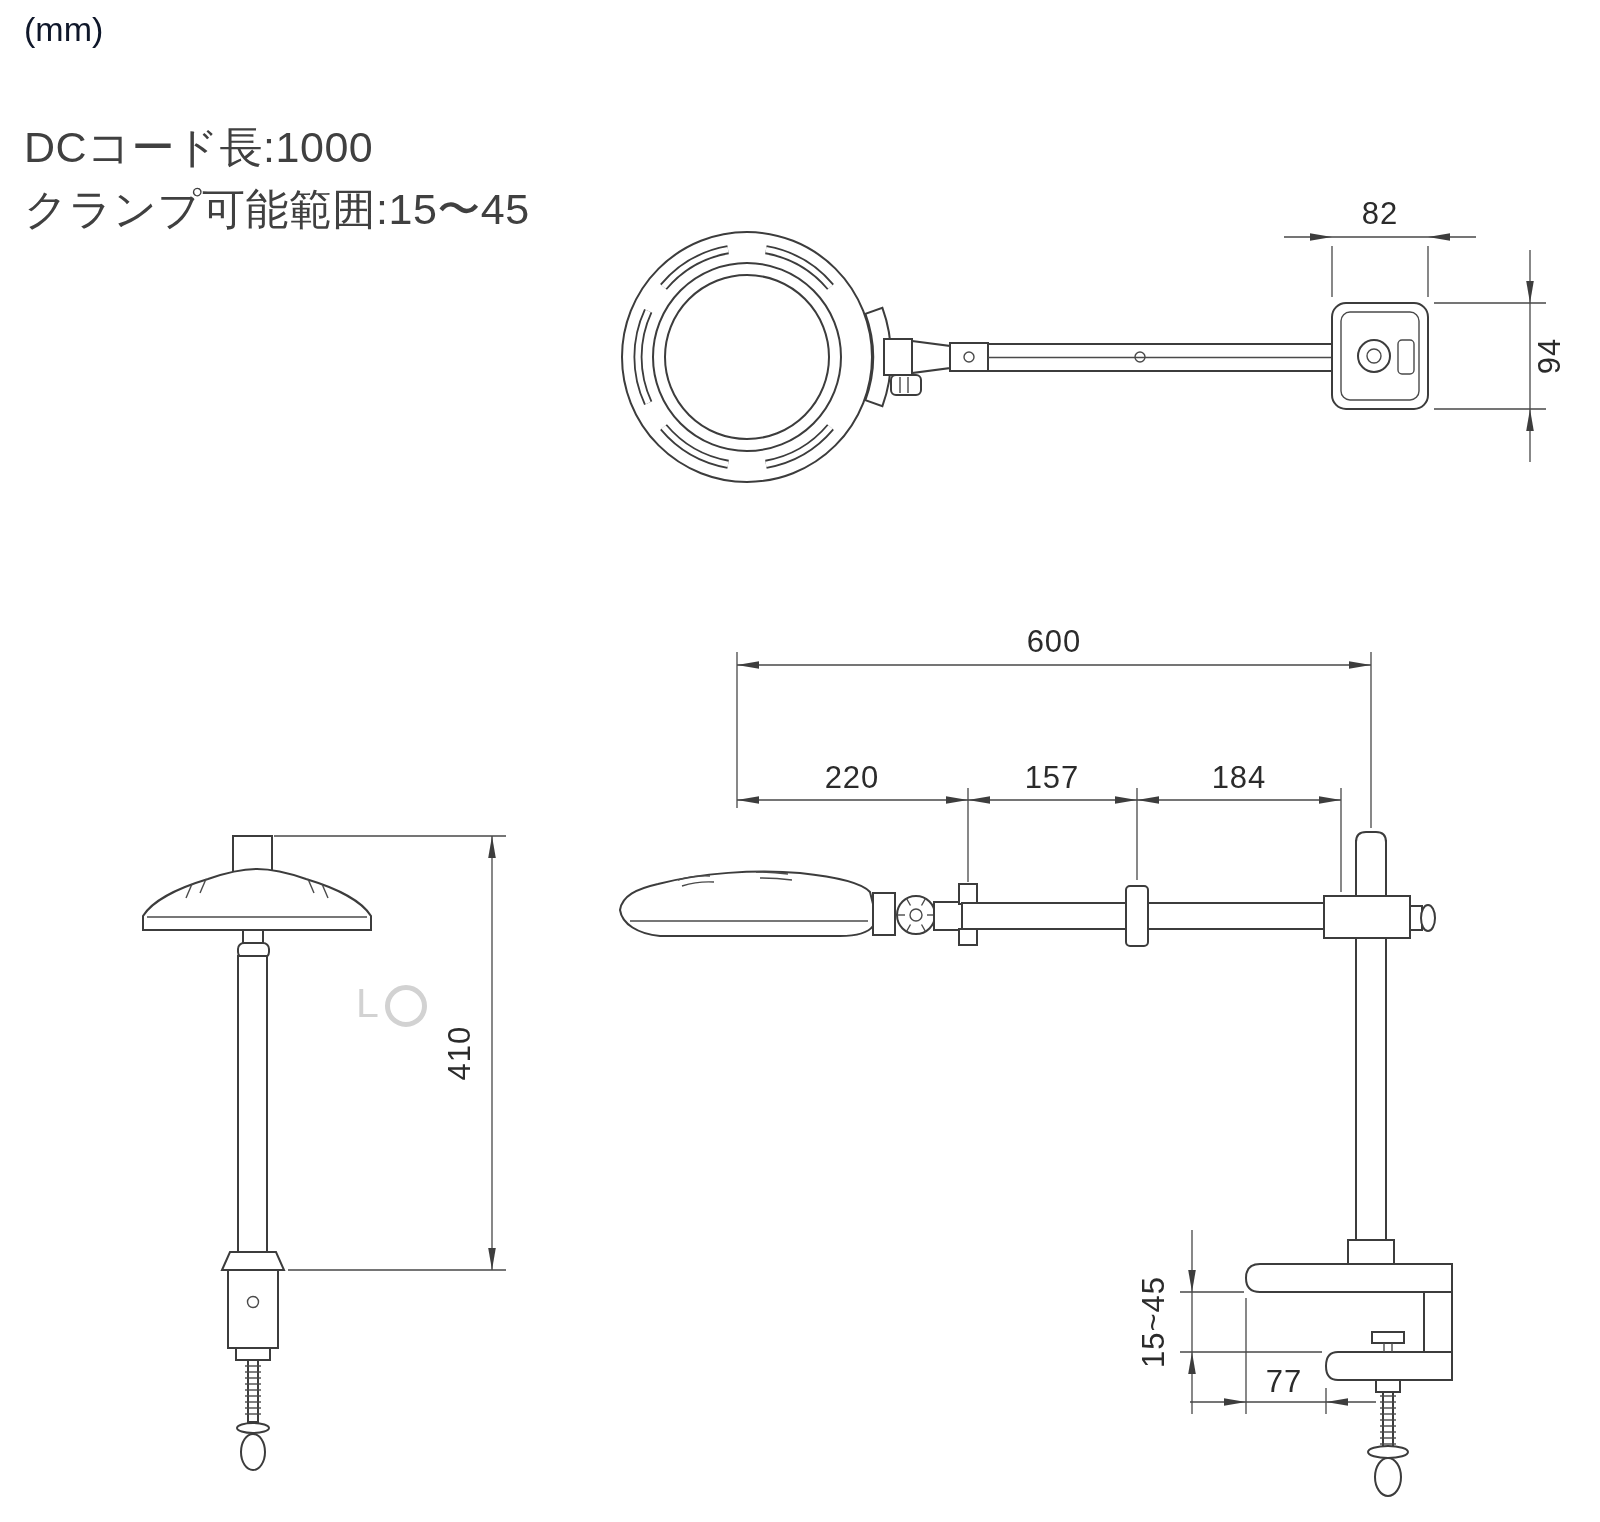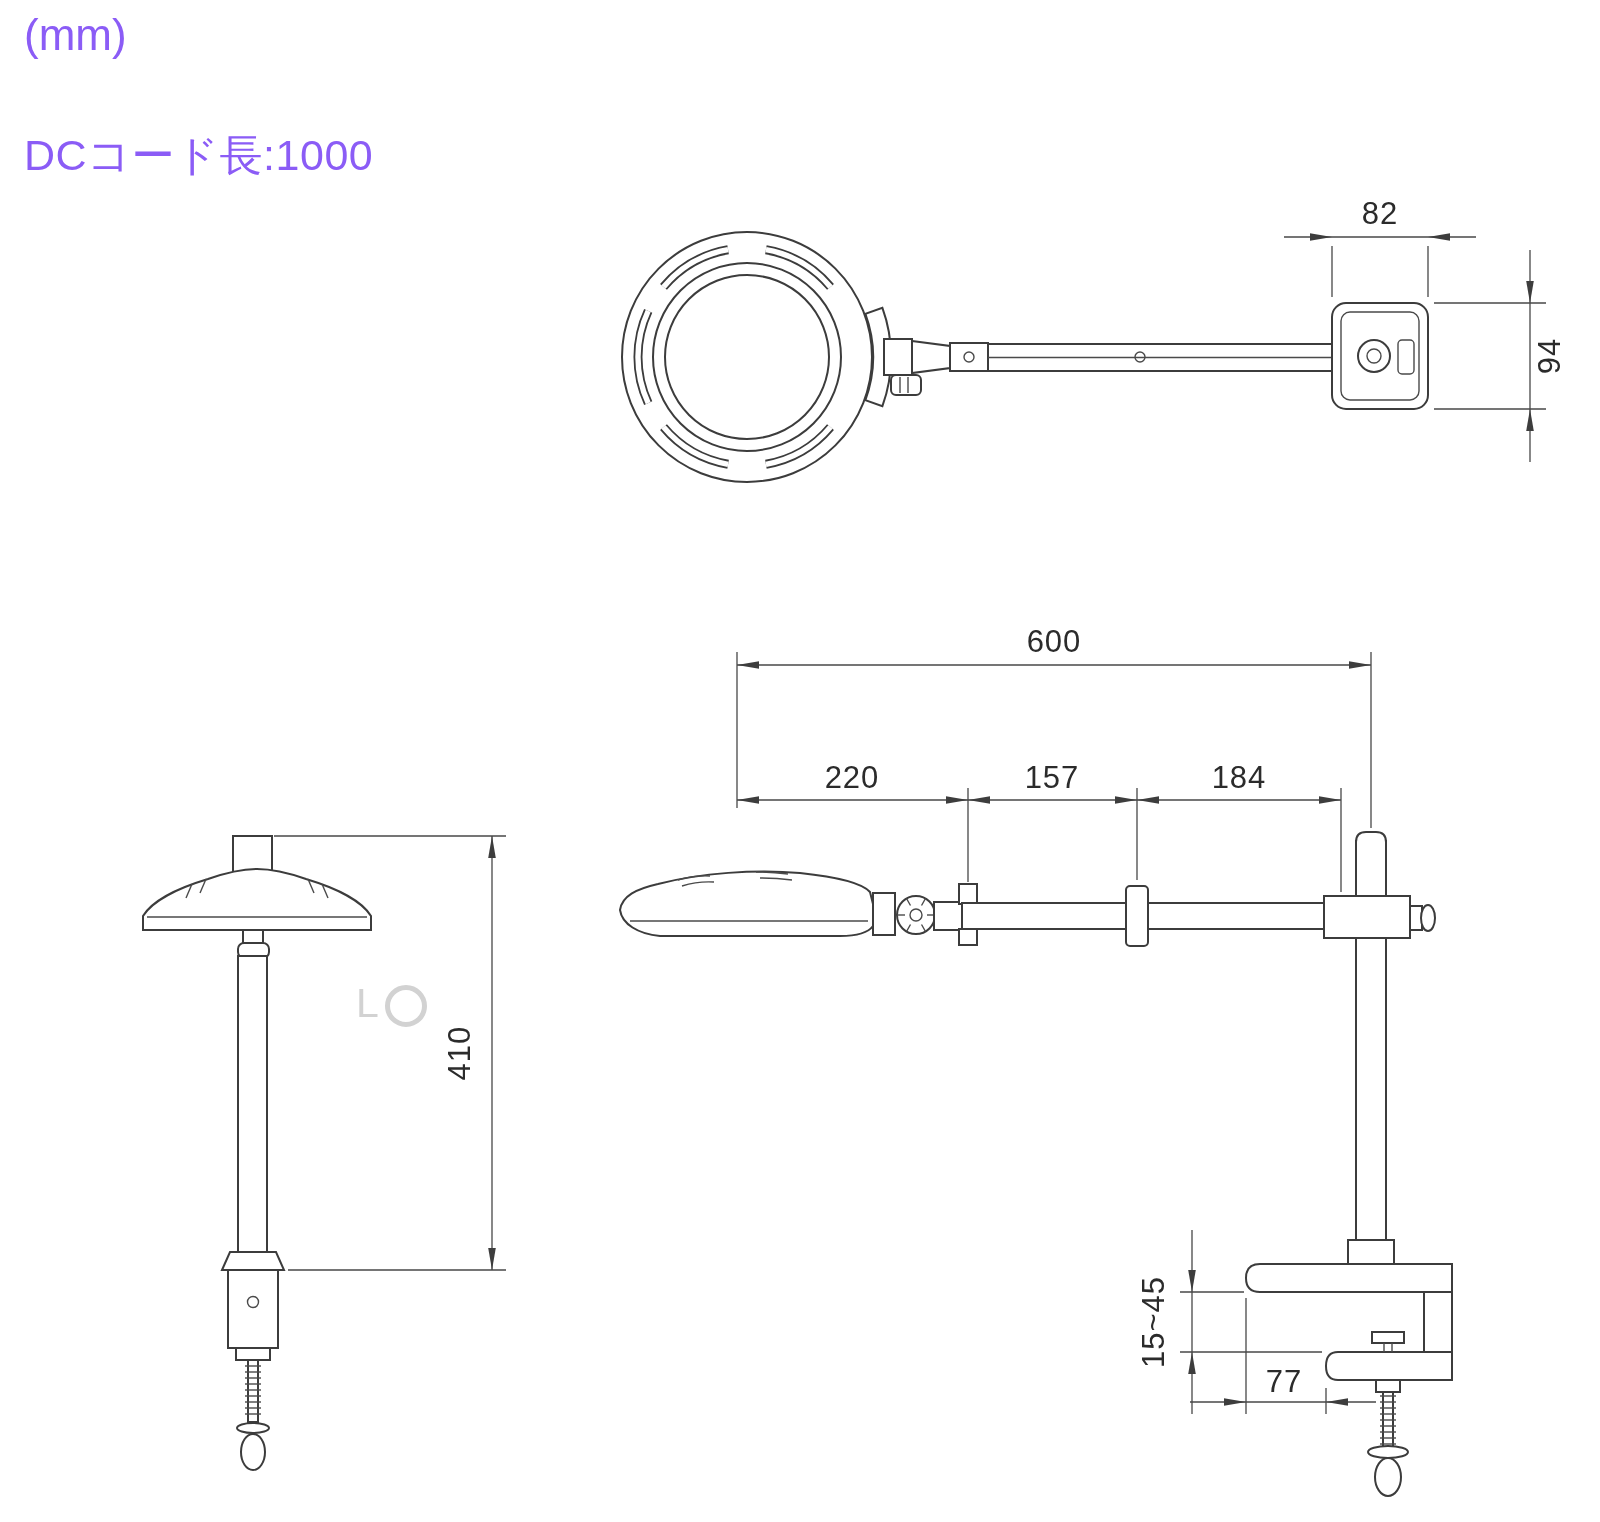--- a/index.html
+++ b/index.html
@@ -1,19 +1,19 @@
 <!DOCTYPE html>
 <html><head>
 <meta charset="utf-8">
 <style>
   html,body{margin:0;padding:0;background:#fff;}
   .canvas{position:relative;width:1600px;height:1522px;background:#fff;overflow:hidden;
           font-family:"Liberation Sans",sans-serif;}
-  .unit{position:absolute;left:24px;top:10px;font-size:44px;color:#8b5cf6;}
-  .specs{position:absolute;left:24px;top:124px;font-size:43px;line-height:62px;color:#8b5cf6;letter-spacing:.5px;}
+  .unit{position:absolute;left:24px;top:10px;font-size:34px;color:#0f172a;}
+  .specs{position:absolute;left:24px;top:116px;font-size:43px;line-height:62px;color:#404040;letter-spacing:.5px;}
   .watermark{position:absolute;left:356px;top:980px;font-size:41px;color:#d2d2d2;
              letter-spacing:4px;display:flex;align-items:center;}
   .watermark .ring{width:32px;height:32px;border:5px solid #d2d2d2;border-radius:50%;
                    display:inline-block;margin:4px 4px 0 2px;}
   svg.drawing{position:absolute;left:0;top:0;}
   .s2{stroke:#3c3c3c;stroke-width:2;fill:none;}
   .s2f{stroke:#3c3c3c;stroke-width:2;fill:#fff;}
   .s1{stroke:#4a4a4a;stroke-width:1.4;fill:none;}
   .dim{stroke:#474747;stroke-width:1.3;fill:none;}
   .slot{stroke:#3c3c3c;stroke-width:9;fill:none;}
@@ -22,20 +22,21 @@
 </style>
 </head>
 <body>
 
 <div class="canvas">
 
   <div class="unit">(mm)</div>
 
   <div class="specs">
     <div>DCコード長:1000</div>
+    <div>クランプ可能範囲:15〜45</div>
   </div>
 
   <div class="watermark">
     <span>L</span>
     <span class="ring"></span>
   </div>
 
   <svg class="drawing" width="1600" height="1522">
     <defs>
       <marker id="arr" markerUnits="userSpaceOnUse" markerWidth="24" markerHeight="10" viewBox="0 0 24 10" refX="23" refY="5" orient="auto-start-reverse">

